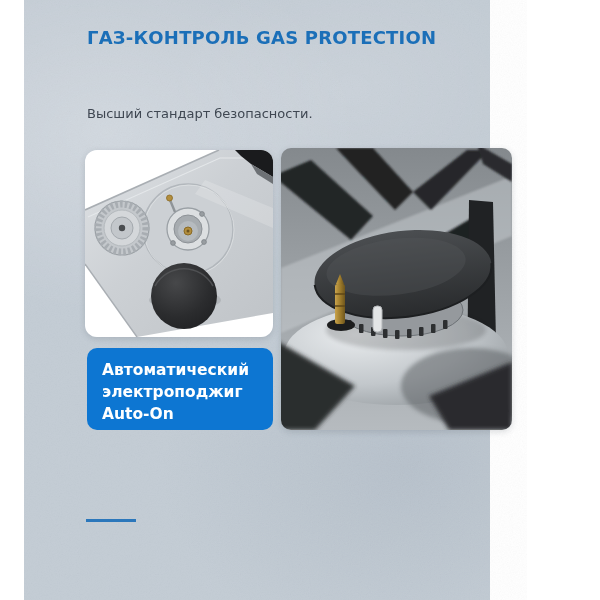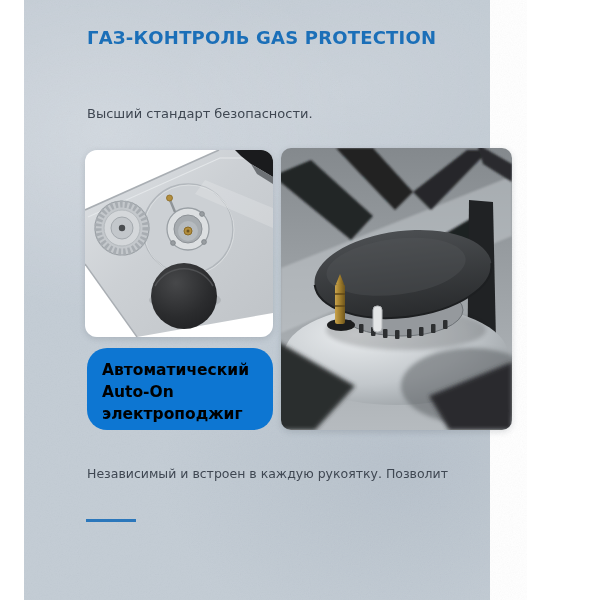--- a/index.html
+++ b/index.html
@@ -213,25 +213,24 @@
         <line x1="54" y1="146" x2="64" y2="146" stroke="#5f4716" stroke-width="1.4"></line>
         <line x1="54" y1="158" x2="64" y2="158" stroke="#5f4716" stroke-width="1.4"></line>
 
         <g filter="url(#blur1)">
           <polygon points="-6,192 74,238 34,282 -6,282" fill="#2b2d2f"></polygon>
           <polygon points="148,248 231,214 231,282 168,282" fill="#2a2c2e"></polygon>
         </g>
       </svg>
     </div>
 
-    <div class="badge" style="background-color: rgb(13, 118, 210); color: #000000; border-radius: 20px;">
+    <div class="badge" style="background-color: rgb(13, 118, 210); color: #ffffff;">
       <div>Автоматический</div>
+      <div>электроподжиг</div>
       <div>Auto-On</div>
-      <div>электроподжиг</div>
     </div>
 
     <div class="footer-text" style="color: rgb(63, 71, 82);">
-      <div>Независимый и встроен в каждую рукоятку. Позволит</div>
     </div>
 
     <div class="divider" style="background-color: rgb(43, 119, 187);"></div>
   </div>
 </div>
 
 </body></html>

